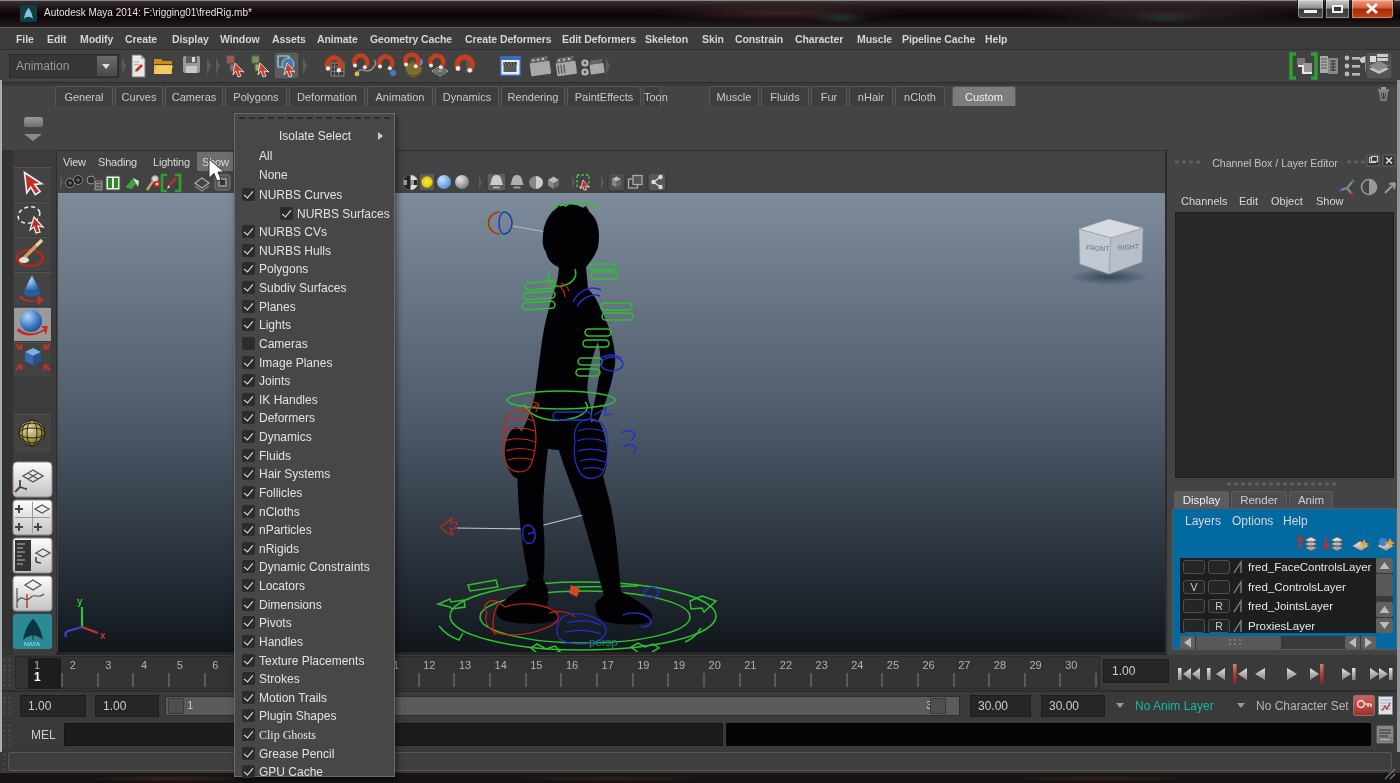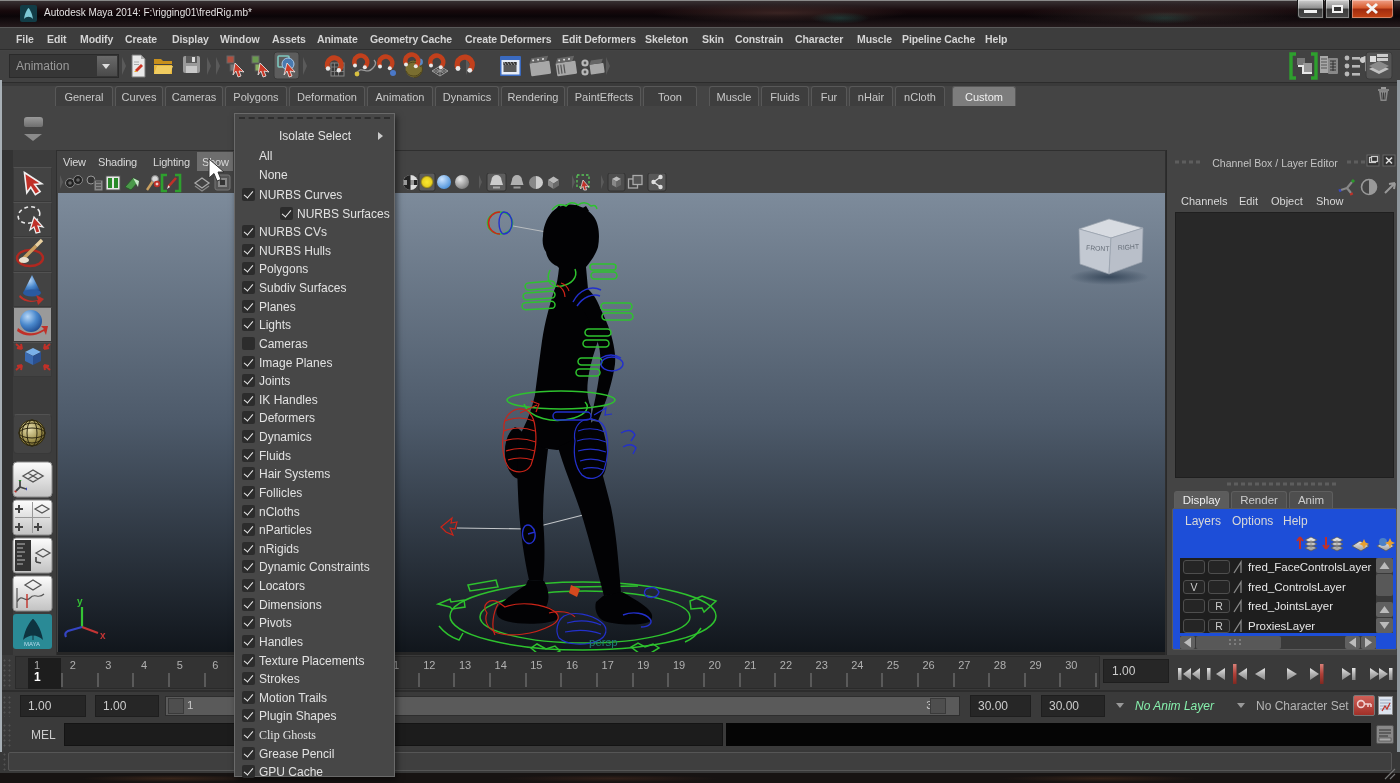--- a/index.html
+++ b/index.html
@@ -77,21 +77,21 @@
   #cbtitle { position:absolute; left:0; top:7px; width:216px; text-align:center;
     color:#c4c4c4; font-size:10.5px; }
   #cbmenu span { position:absolute; top:0px; color:#d8d8d8; font-size:11px; }
   #channelbox { position:absolute; left:8px; top:62px; width:219px; height:266px;
     background:#282828; border:1px solid #1f1f1f; }
   .ltab { position:absolute; height:17px; background:#4e4e4e; border:1px solid #5e5e5e;
     border-bottom:none; border-radius:3px 3px 0 0; color:#cccccc; font-size:11.5px;
     text-align:center; padding-top:2px; }
   .ltab.active { background:#5c5c5c; color:#eee; }
   #layerbox { position:absolute; left:5px; top:358px; width:225px; height:142px;
-    border:1px solid #5a5a5a; border-radius:2px; background:#1d4ed8;text-decoration:underline; }
+    border:1px solid #5a5a5a; border-radius:2px; background:#0369a1;text-decoration:underline; }
   #layerlist { position:absolute; left:7px; top:49px; width:196px; height:75px; background:#1e1e1e; }
   .lrow { position:absolute; left:0; width:196px; height:19px; }
   .lrow .c1,.lrow .c2 { position:absolute; top:2px; width:22px; height:14px; background:#252525;
     border:1px solid #4e4e4e; border-radius:3px; color:#ccc; font-size:10.5px; text-align:center; }
   .lrow .c1 { left:3px; } .lrow .c2 { left:28px; }
   .lrow .nm { position:absolute; left:68px; top:3px; color:#e6e6e6; font-size:11.5px; white-space:nowrap; }
 
   
   #timeline { left:0; top:655px; width:1400px; height:37px; background:#3a3a3a; border-bottom:2px solid #2d2d2d; }
   #timestrip { position:absolute; left:15px; top:1px; width:1085px; height:33px; background:#333;
@@ -368,21 +368,21 @@
 <div class="abs" id="shelftabs">
     <div class="stab" style="left: 55px; width: 58px;">General</div>
     <div class="stab" style="left: 115px; width: 48px;">Curves</div>
     <div class="stab" style="left: 165px; width: 58px;">Cameras</div>
     <div class="stab" style="left: 225px; width: 62px;">Polygons</div>
     <div class="stab" style="left: 289px; width: 76px;">Deformation</div>
     <div class="stab" style="left: 367px; width: 66px;">Animation</div>
     <div class="stab" style="left: 435px; width: 64px;">Dynamics</div>
     <div class="stab" style="left: 501px; width: 64px;">Rendering</div>
     <div class="stab" style="left: 567px; width: 74px;">PaintEffects</div>
-    <div class="stab" style="left: 643px; width: 54px;">Toon</div>
+    <div class="stab" style="left: 643px; width: 18px;">Toon</div>
     <div class="stab" style="left: 709px; width: 50px;">Muscle</div>
     <div class="stab" style="left: 761px; width: 48px;">Fluids</div>
     <div class="stab" style="left: 811px; width: 36px;">Fur</div>
     <div class="stab" style="left: 849px; width: 44px;">nHair</div>
     <div class="stab" style="left: 895px; width: 50px;">nCloth</div>
     <div class="stab active" style="left: 952px; width: 64px;">Custom</div>
   </div>
 <svg class="abs" style="left:1376px;top:86px;" width="15" height="17">
   <path d="M2,4 h11" stroke="#999" stroke-width="1.5"></path>
   <path d="M5,2 h5" stroke="#999" stroke-width="2"></path>
@@ -1013,21 +1013,21 @@
   <div class="nfield" style="left:95px;width:64px;">1.00</div>
   <div id="rslider">
     <div style="position:absolute;left:2px;top:1px;width:16px;height:16px;background:#4e4e4e;border:1px solid #3a3a3a;"></div>
     <span style="position:absolute;left:21px;top:2px;color:#c8c8c8;font-size:11.5px;">1</span>
     <span style="position:absolute;right:20px;top:2px;color:#c8c8c8;font-size:11.5px;">30</span>
     <div style="position:absolute;right:13px;top:1px;width:16px;height:16px;background:#4e4e4e;border:1px solid #3a3a3a;"></div>
   </div>
   <div class="nfield" style="left:970px;width:61px;">30.00</div>
   <div class="nfield" style="left:1041px;width:64px;">30.00</div>
   <div style="position:absolute;left:1116px;top:11px;width:0;height:0;border-top:5px solid #999;border-left:4.5px solid transparent;border-right:4.5px solid transparent;"></div>
-  <span style="position:absolute;left:1135px;top:7px;color:#86efac;font-size:12px;font-style:italic;">No Anim Layer</span>
+  <span style="position:absolute;left:1135px;top:7px;color:#14b8a6;font-size:12px;">No Anim Layer</span>
   <div style="position:absolute;left:1237px;top:11px;width:0;height:0;border-top:5px solid #999;border-left:4.5px solid transparent;border-right:4.5px solid transparent;"></div>
   <span style="position:absolute;left:1256px;top:7px;color:#b4b4b4;font-size:12px;">No Character Set</span>
   <div style="position:absolute;left:1353px;top:3px;width:22px;height:21px;background:linear-gradient(#d06058,#a03028);border:1px solid #777;border-radius:2px;">
     <svg width="20" height="19">
         <circle cx="7" cy="8" r="3.4" fill="none" stroke="#f0d0d0" stroke-width="1.6"></circle>
         <path d="M10,8 h7 M14,8 v3 M17,8 v3" stroke="#f0d0d0" stroke-width="1.6"></path>
       </svg>
   </div>
   <div style="position:absolute;left:1378px;top:4px;width:15px;height:19px;background:#dde4ee;border:1px solid #888;">
     <svg width="13" height="17">

